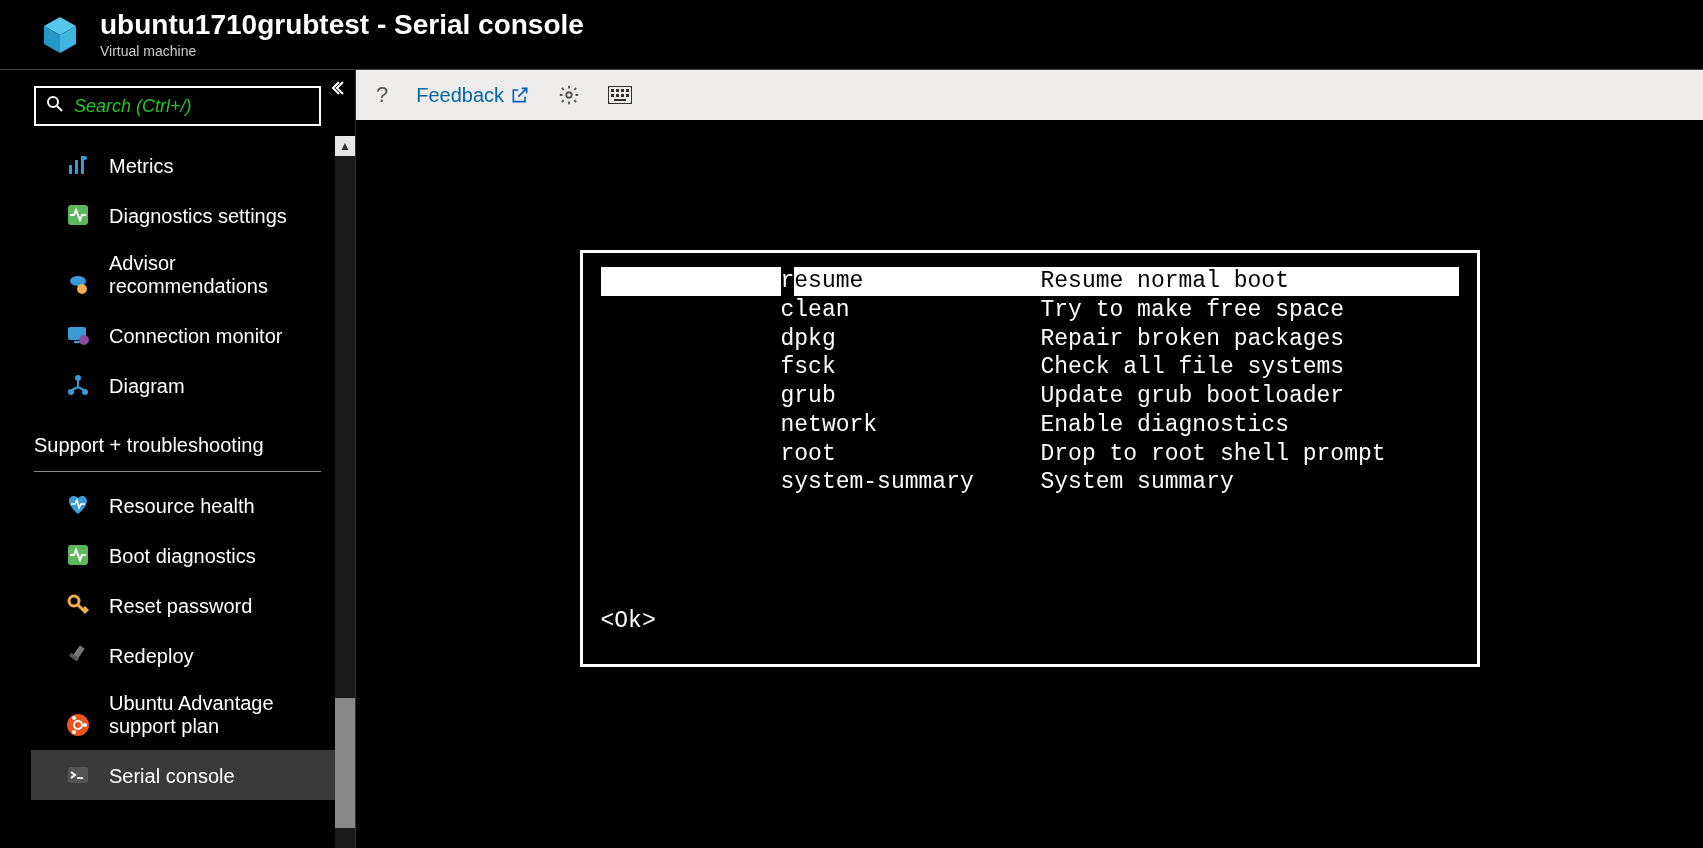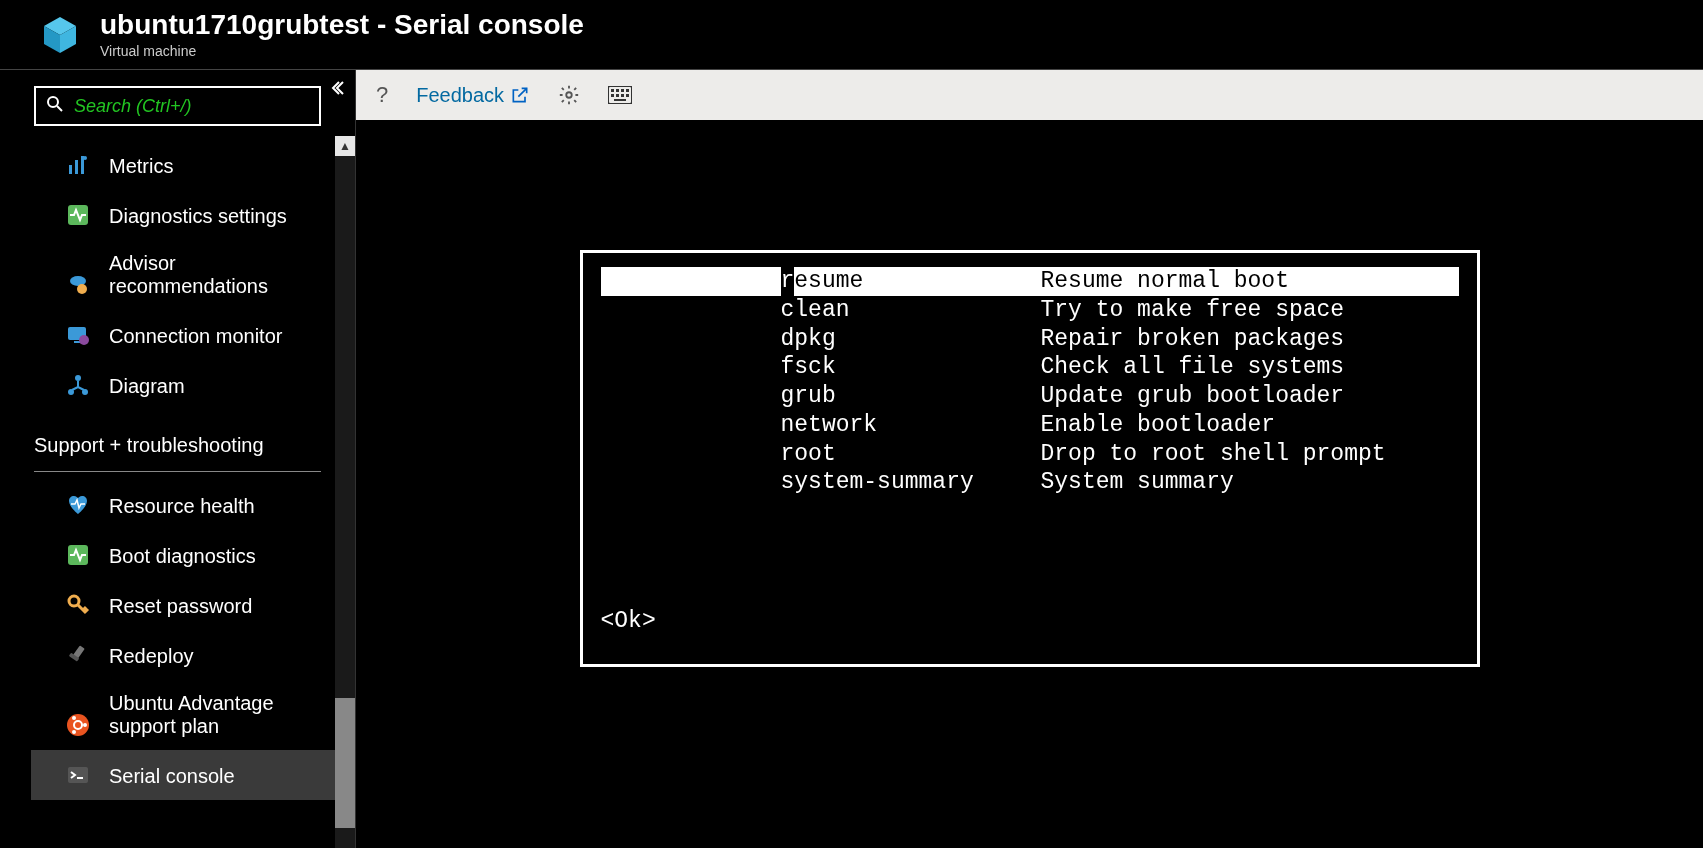--- a/index.html
+++ b/index.html
@@ -414,21 +414,21 @@
             <div class="menu-row">
               <span class="key">fsck</span>
               <span>Check all file systems</span>
             </div>
             <div class="menu-row">
               <span class="key">grub</span>
               <span>Update grub bootloader</span>
             </div>
             <div class="menu-row">
               <span class="key">network</span>
-              <span>Enable bootloader</span>
+              <span>Enable diagnostics</span>
             </div>
             <div class="menu-row">
               <span class="key">root</span>
               <span>Drop to root shell prompt</span>
             </div>
             <div class="menu-row">
               <span class="key">system-summary</span>
               <span>System summary</span>
             </div>
           </div>

